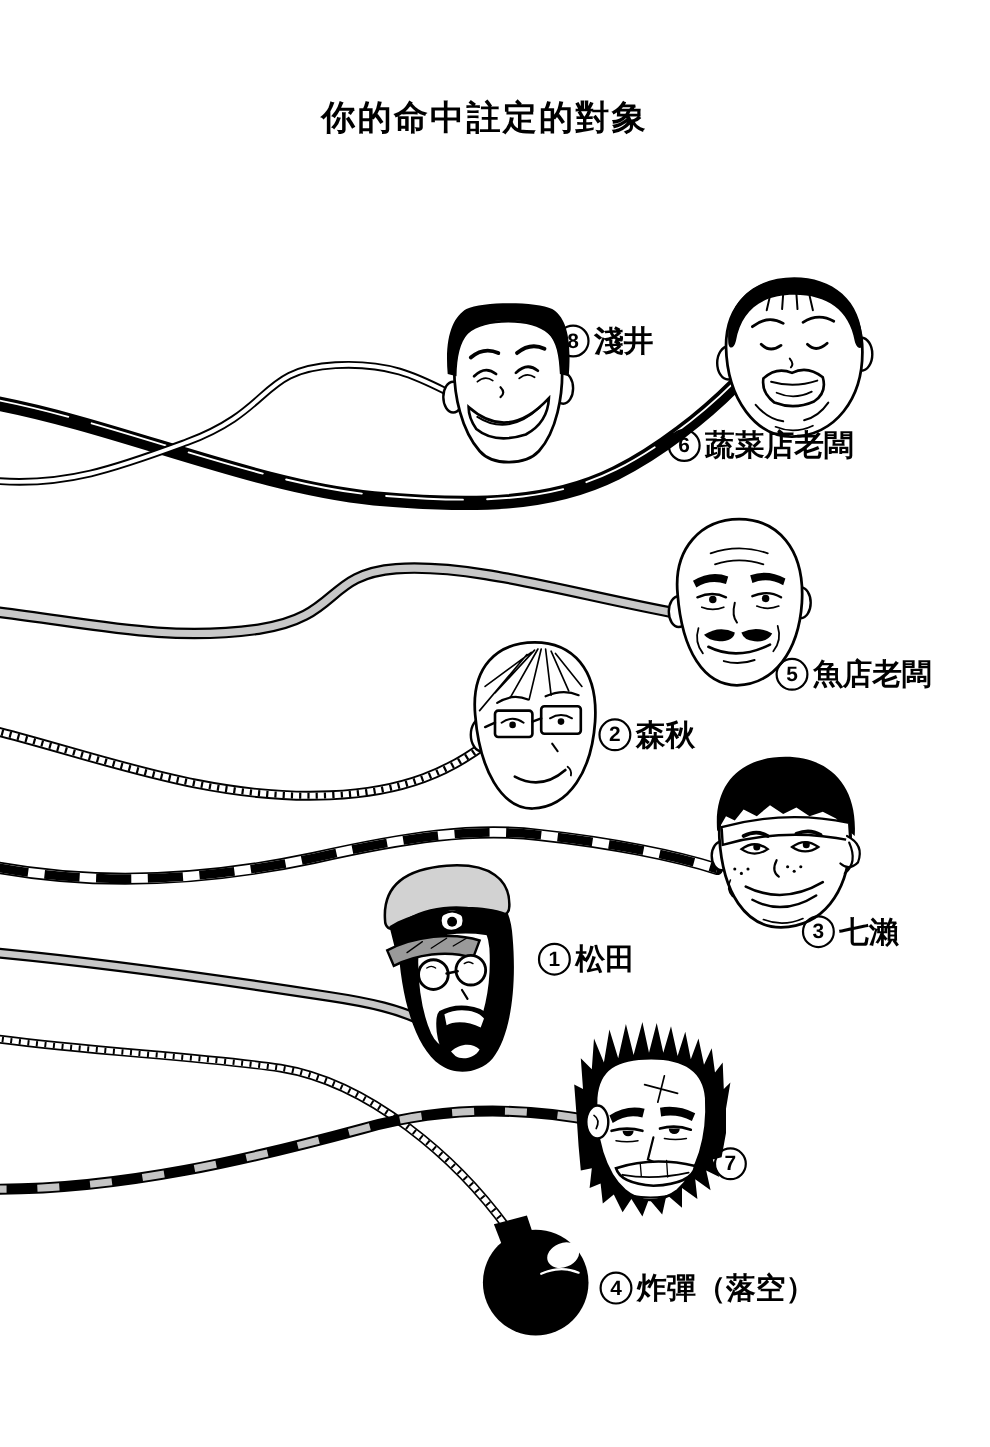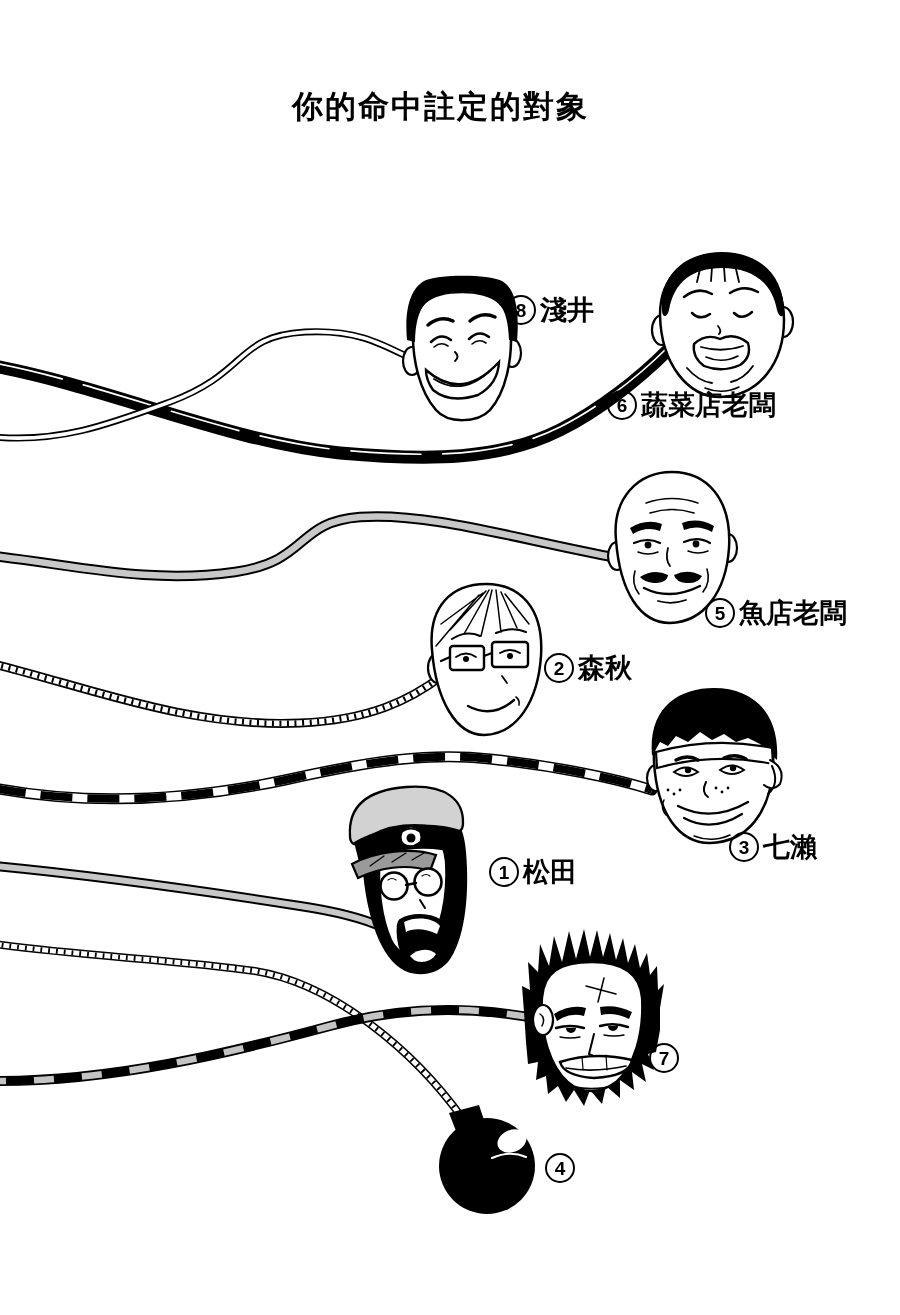--- a/index.html
+++ b/index.html
@@ -250,15 +250,16 @@
     <span class="cnum">1</span>
     <span>松田</span>
   </div>
 
   <div class="label l7">
     <span class="cnum">7</span>
   </div>
 
   <div class="label l4">
     <span class="cnum">4</span>
+    <span>炸彈（落空）</span>
   </div>
 
 </div>
 
 </body></html>

